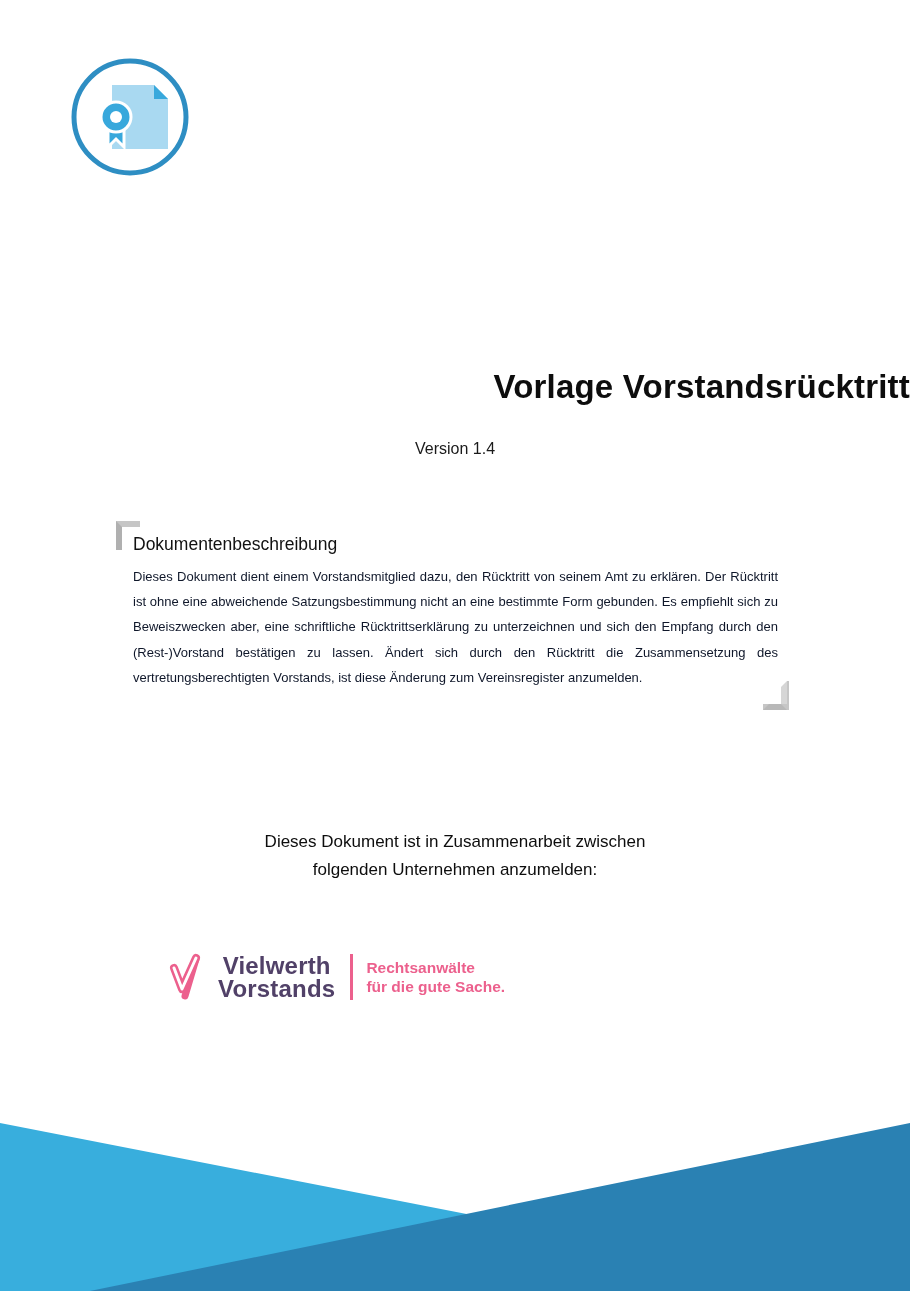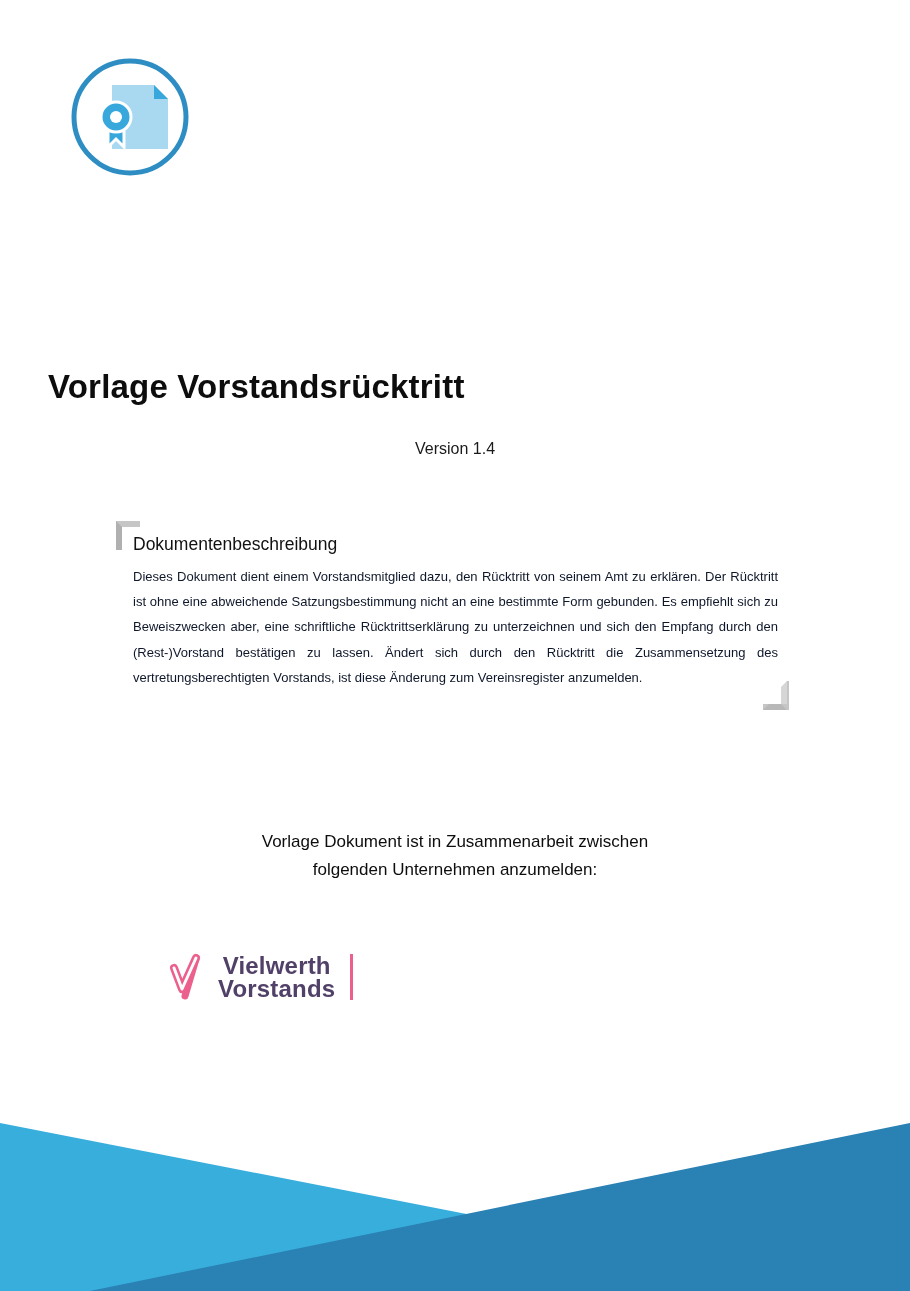--- a/index.html
+++ b/index.html
@@ -24,21 +24,21 @@
     width: 124px;
     height: 124px;
   }
 
   
   .doc-title {
     position: absolute;
     left: 0;
     top: 368px;
     width: 100%;
-    text-align: left;
+    text-align: right;
     font-size: 33px;
     font-weight: bold;
     color: #0d0d0d;
     letter-spacing: 0.2px;
     padding-left: 48px;
   }
   .doc-version {
     position: absolute;
     left: 0;
     top: 440px;
@@ -170,37 +170,41 @@
   </svg>
   <div class="desc-heading">Dokumentenbeschreibung</div>
   <div class="desc-body">Dieses Dokument dient einem Vorstandsmitglied dazu, den Rücktritt von seinem Amt zu erklären. Der Rücktritt ist ohne eine abweichende Satzungsbestimmung nicht an eine bestimmte Form gebunden. Es empfiehlt sich zu Beweiszwecken aber, eine schriftliche Rücktrittserklärung zu unterzeichnen und sich den Empfang durch den (Rest-)Vorstand bestätigen zu lassen. Ändert sich durch den Rücktritt die Zusammensetzung des vertretungsberechtigten Vorstands, ist diese Änderung zum Vereinsregister anzumelden.</div>
   <svg class="bracket bracket-br" width="26" height="29" viewBox="0 0 26 29" xmlns="http://www.w3.org/2000/svg" aria-hidden="true">
     <polygon points="24,0 24,23 0,23 0,29 26,29 26,0" fill="#c6c6c6"></polygon>
     <polygon points="24,0 18,6 18,23 24,23" fill="#d6d6d6"></polygon>
     <polygon points="0,29 6,23 18,23 24,29" fill="#b8b8b8"></polygon>
   </svg>
 
   <div class="collab">
-    <div>Vorlage Dokument ist in Zusammenarbeit zwischen</div>
+    <div>Dieses Dokument ist in Zusammenarbeit zwischen</div>
     <div>folgenden Unternehmen anzumelden:</div>
   </div>
 
   <div class="partners">
 
     <div class="vj-logo">
       <svg class="vj-mark" viewBox="0 0 42 50" xmlns="http://www.w3.org/2000/svg" aria-hidden="true">
         <path d="M28,7 L17,44" stroke="#ec608d" stroke-width="7" fill="none" stroke-linecap="round"></path>
         <path d="M6,16 L14,37 L28,6" stroke="#ec608d" stroke-width="8" fill="none" stroke-linejoin="round" stroke-linecap="round"></path>
         <path d="M6,16 L14,37 L28,6" stroke="#ffffff" stroke-width="3" fill="none" stroke-linejoin="round" stroke-linecap="round"></path>
       </svg>
       <div class="vj-name">
         <div>Vielwerth</div>
         <div>Vorstands</div>
       </div>
       <div class="vj-divider"></div>
+      <div class="vj-tagline">
+        <div>Rechtsanwälte</div>
+        <div>für die gute Sache.</div>
+      </div>
     </div>
 
 
   </div>
 
   <svg class="footer-art" viewBox="0 0 910 168" preserveAspectRatio="none" xmlns="http://www.w3.org/2000/svg" aria-hidden="true">
     <polygon points="0,0 862,168 0,168" fill="#38aedd"></polygon>
     <polygon points="910,0 910,168 90,168" fill="#2a81b3"></polygon>
   </svg>
 

